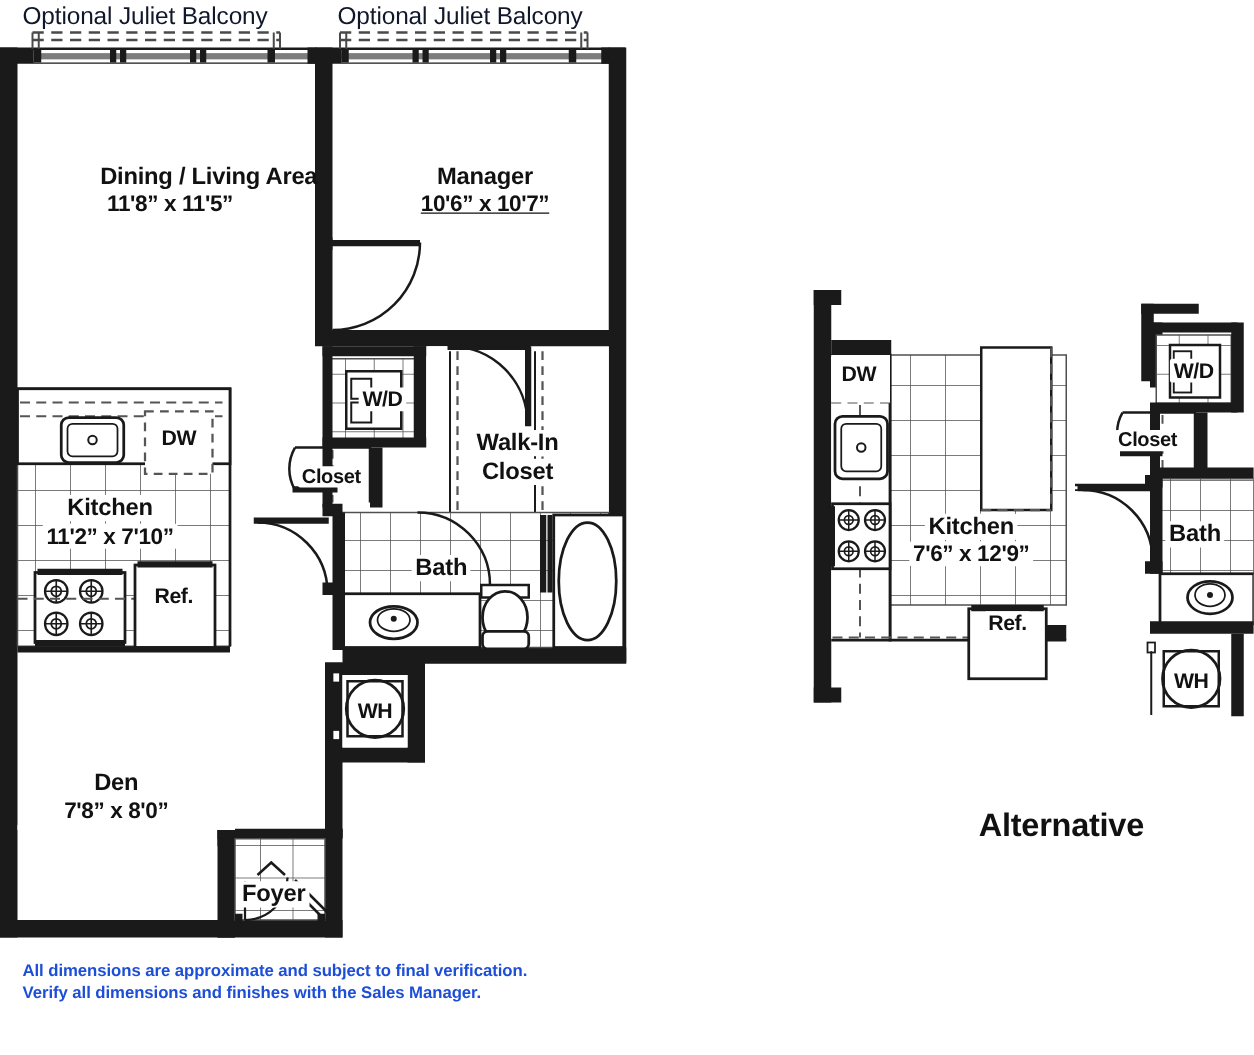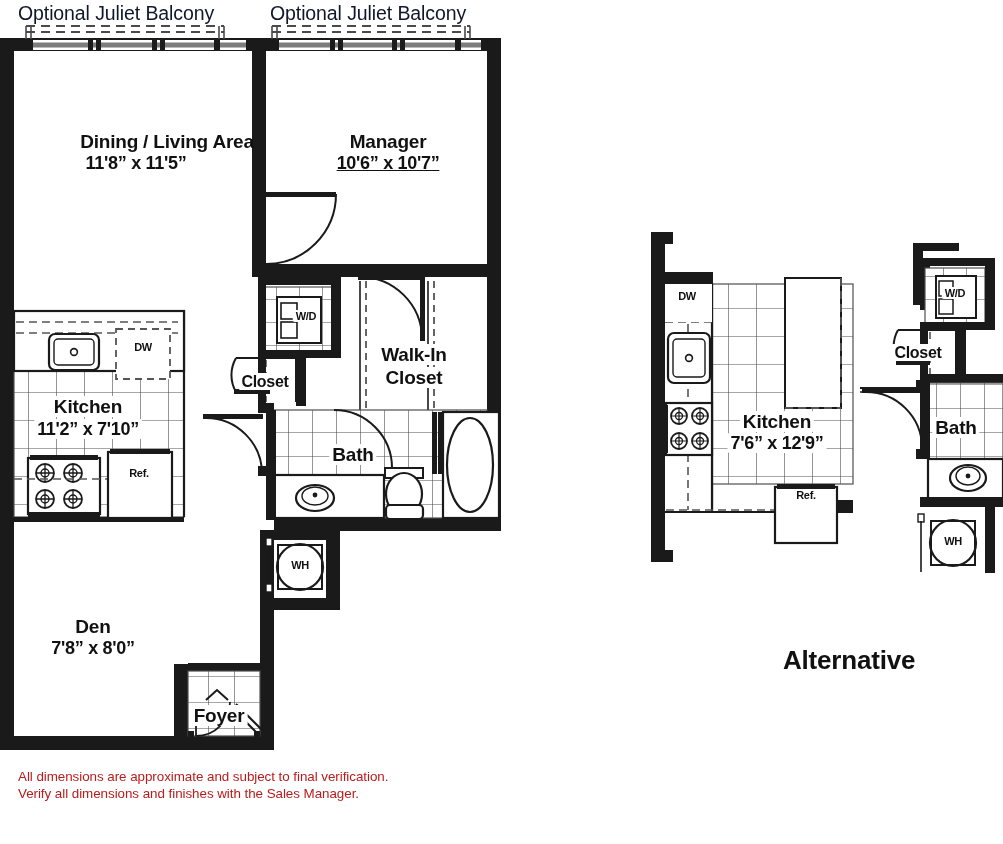--- a/index.html
+++ b/index.html
@@ -12,32 +12,32 @@
   svg.plan{position:absolute;left:0;top:0;width:1003px;height:844px;display:block;}
 
   
   .lbl{position:absolute;white-space:nowrap;color:#111;font-weight:700;}
   .lbl.center{transform:translateX(-50%);text-align:center;}
   .balcony-lbl{
     font-size:19.5px;font-weight:400;letter-spacing:-0.1px;color:#0f172a;
   }
   .room-name{font-size:19px;font-weight:700;letter-spacing:-0.2px;line-height:1.18;}
   .room-dim{font-size:18px;font-weight:700;letter-spacing:-0.3px;line-height:1.18;}
-  .small-lbl{font-size:11px;font-weight:700;letter-spacing:-0.3px;}
+  .small-lbl{font-size:17px;font-weight:700;letter-spacing:-0.3px;}
   .tiny-lbl{font-size:16px;font-weight:700;letter-spacing:-0.3px;}
   .alt-lbl{font-size:26px;font-weight:700;letter-spacing:-0.2px;}
 
   
   .halo{
     background:#ffffff;padding:0 3px;border-radius:2px;
   }
 
   .disclaimer{
     position:absolute;left:18px;top:769px;width:620px;
-    font-size:13.4px;line-height:16.6px;font-weight:400;color:#b91c1c;
+    font-size:13.4px;line-height:16.6px;font-weight:700;color:#1d4ed8;
     letter-spacing:-0.05px;
   }
   .disclaimer div{white-space:nowrap;}
 </style>
 </head>
 <body>
 
 <div class="stage">
 
 <svg class="plan" viewBox="0 0 1003 844">

